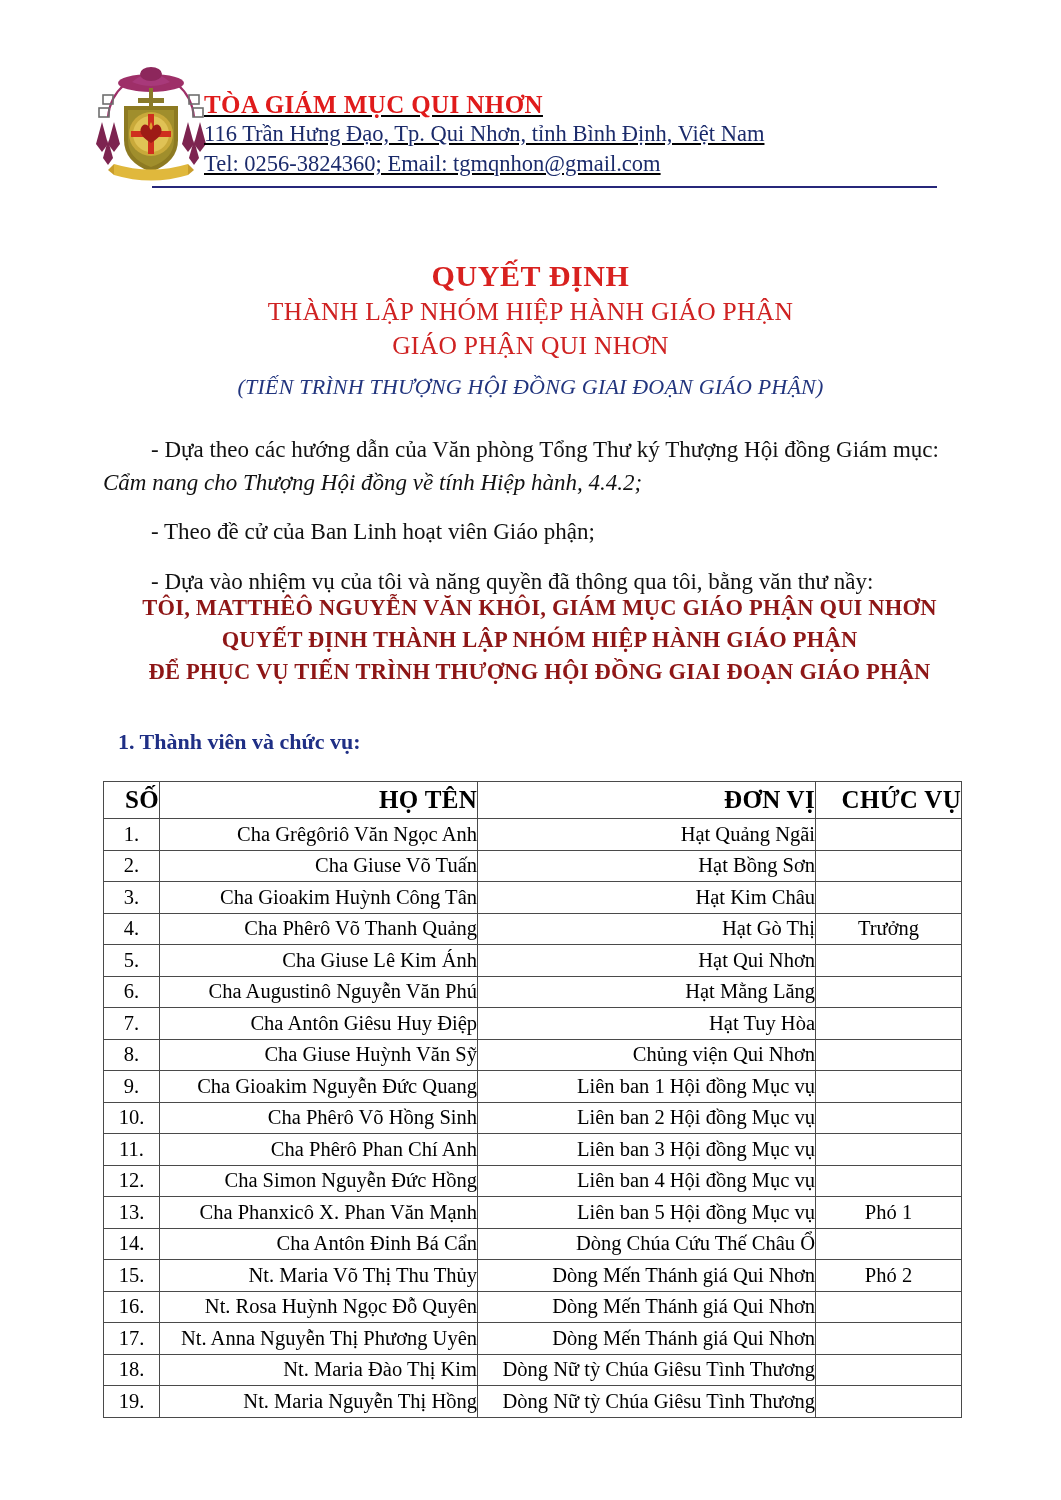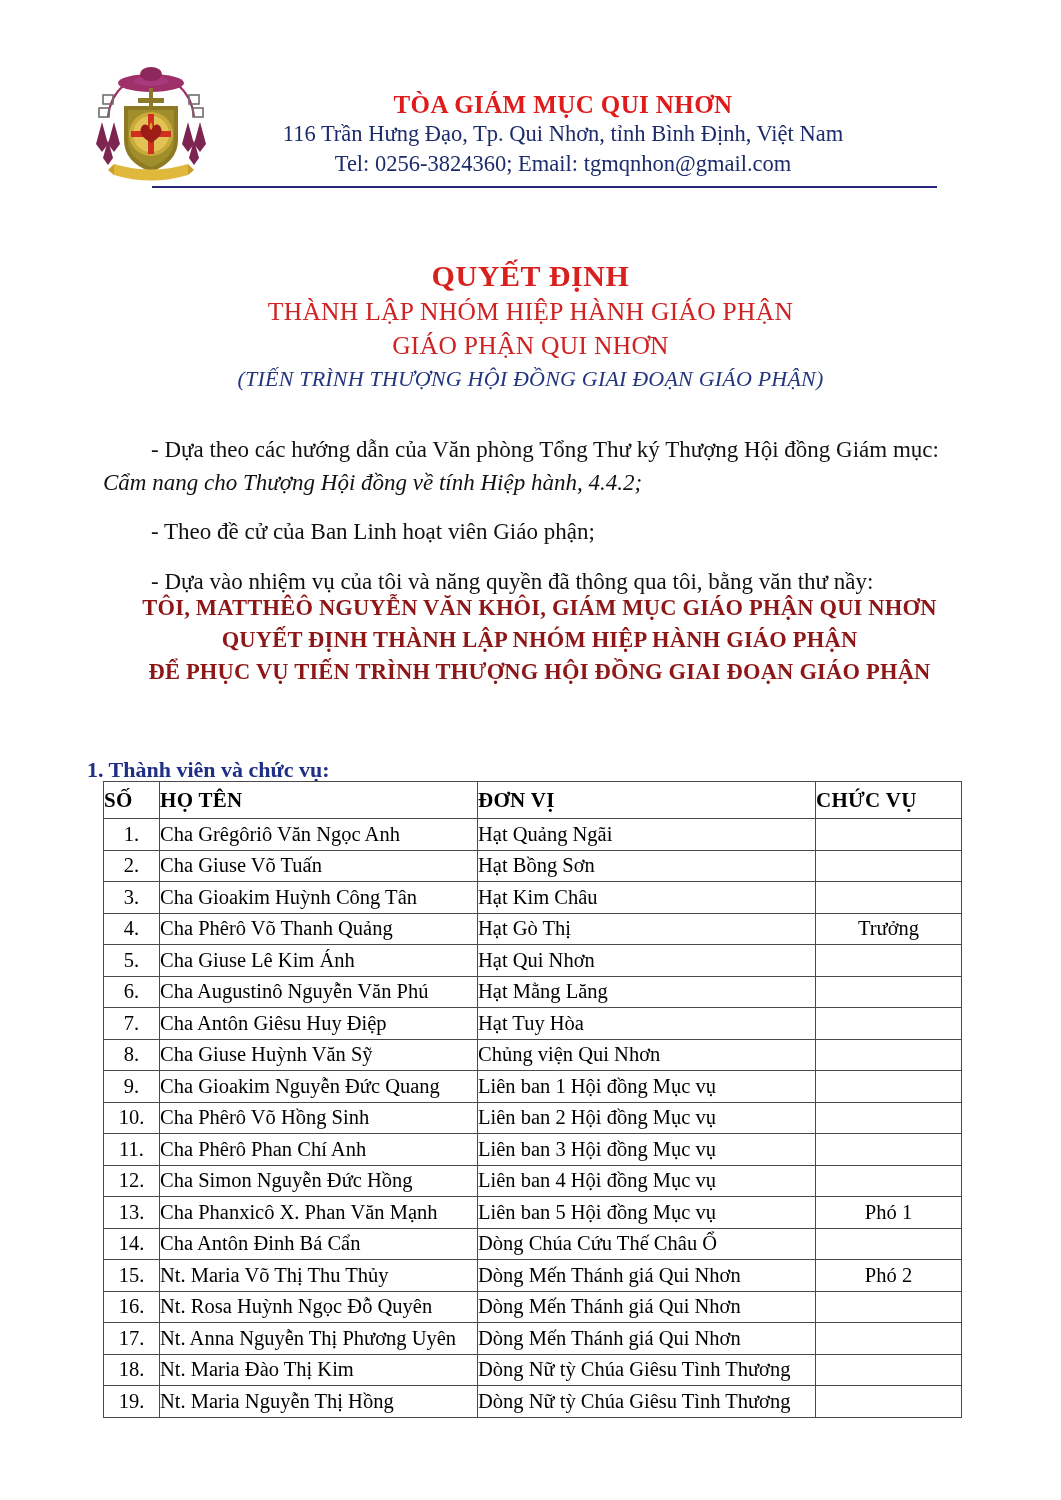--- a/index.html
+++ b/index.html
@@ -35,24 +35,25 @@
   .emblem {
     position: absolute;
     left: 88px;
     top: 2px;
     width: 126px;
     height: 126px;
   }
 
   .letterhead-text {
     position: absolute;
-    left: 198px;
+    left: 204px;
     top: 33px;
     width: 730px;
-    text-align: center;
+    text-align: left;
+    text-decoration: underline;
   }
 
   .org-name {
     font-size: 25px;
     font-weight: bold;
     color: #e01b1b;
     letter-spacing: 0.4px;
     line-height: 1.12;
     white-space: nowrap;
   }
@@ -97,21 +98,21 @@
     letter-spacing: 0.3px;
     line-height: 1.33;
   }
 
   .title-paren {
     font-size: 22px;
     font-style: italic;
     color: #22357e;
     letter-spacing: 0.2px;
     line-height: 1.5;
-    margin-top: 0;
+    margin-top: 8px;
   }
 
   
   .body-block {
     position: absolute;
     left: 103px;
     top: 434px;
     width: 865px;
   }
 
@@ -144,26 +145,25 @@
     font-weight: bold;
     color: #8e1616;
     letter-spacing: 0.2px;
     line-height: 1.43;
     margin-left: 18px;
   }
 
   
   .section-heading {
     position: absolute;
-    left: 87px;
+    left: 118px;
     top: 729px;
     font-size: 22px;
     font-weight: bold;
     color: #1f2f85;
-    margin-top: 28px;
   }
 
   
   .members-table {
     position: absolute;
     left: 103px;
     top: 781px;
     width: 858px;
     border-collapse: collapse;
     table-layout: fixed;
@@ -172,44 +172,44 @@
   .members-table th,
   .members-table td {
     border: 1.4px solid #4a4a4a;
     padding: 0;
     vertical-align: middle;
     background: #ffffff;
   }
 
   .members-table th {
     height: 36px;
-    font-size: 21px;
+    font-size: 25px;
     font-weight: bold;
-    text-align: left;
+    text-align: right;
     letter-spacing: 0.3px;
   }
 
   .members-table td {
     height: 30.5px;
     font-size: 20.5px;
     font-weight: normal;
   }
 
   .col-no   { width: 56px; }
   .col-name { width: 318px; }
   .col-unit { width: 338px; }
   .col-role { width: 146px; }
 
   .cell-no {
     text-align: center;
   }
 
   .cell-name,
   .cell-unit {
-    text-align: left;
+    text-align: right;
     padding-left: 10px;
     margin-left: 8px;
   }
 
   .cell-role {
     text-align: center;
   }
 </style>
 </head>
 <body>

